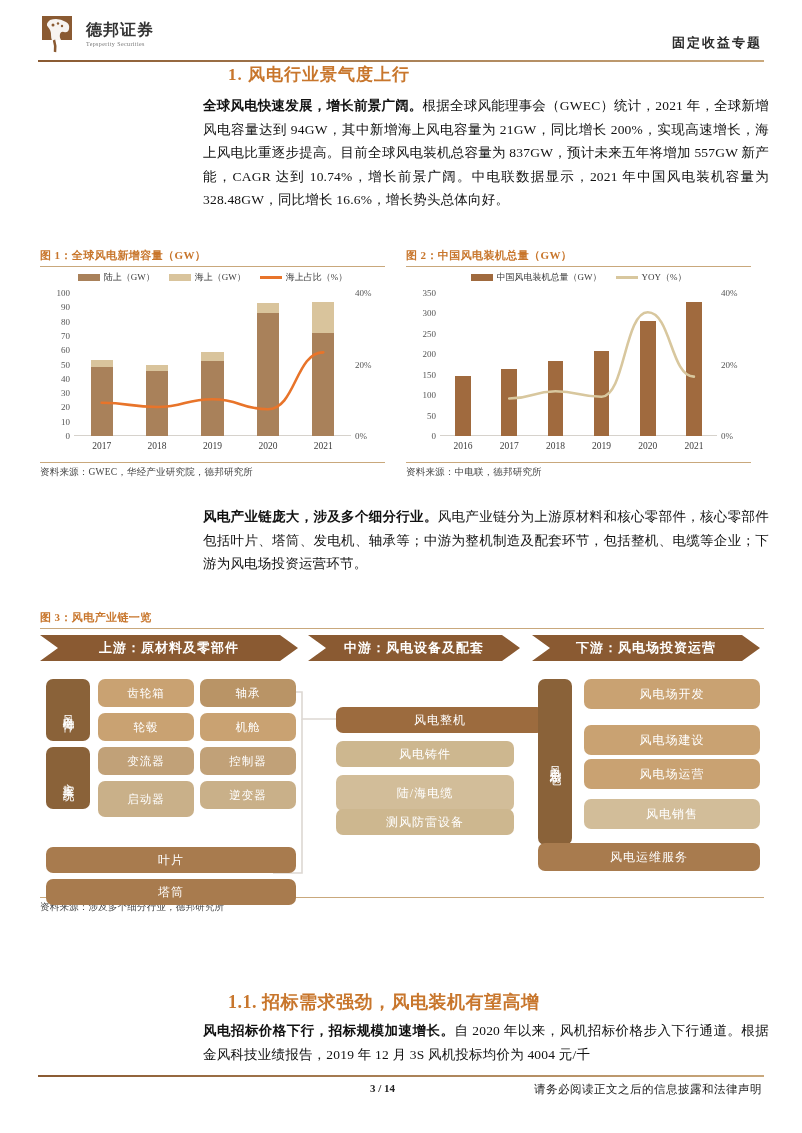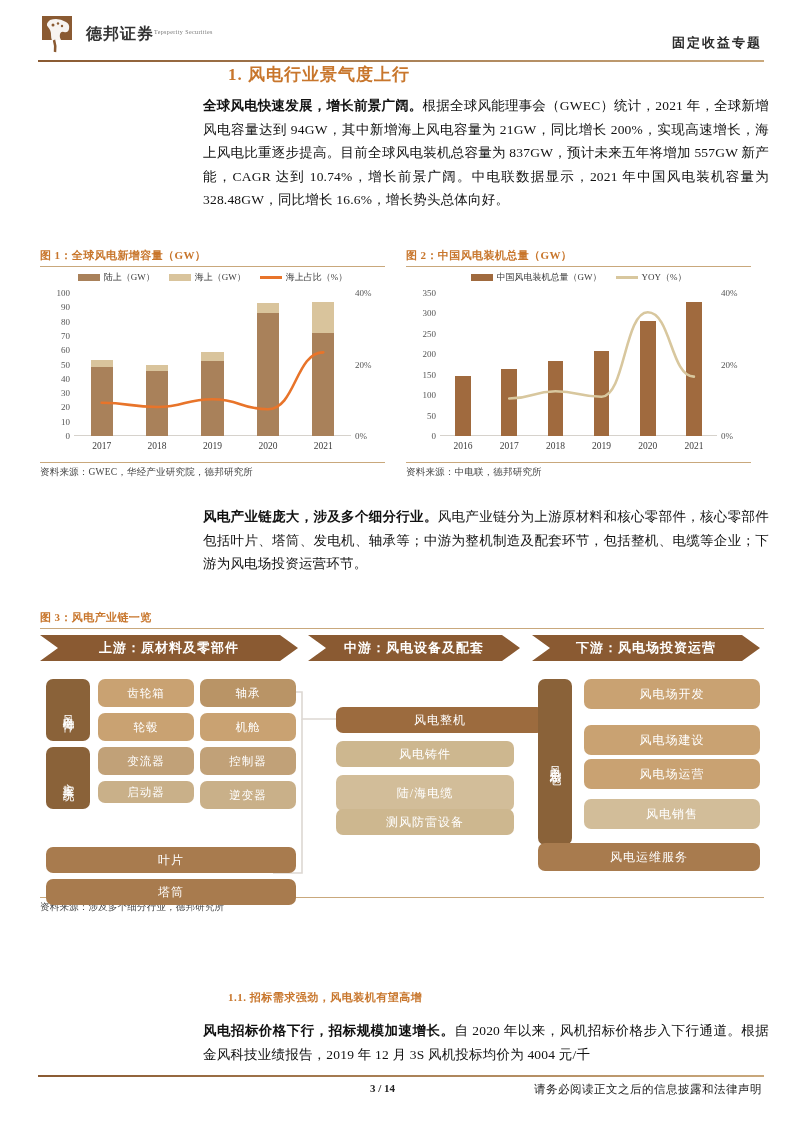--- a/index.html
+++ b/index.html
@@ -16,21 +16,21 @@
   .logo-wrap{position:absolute;left:40px;top:14px;display:flex;align-items:center;gap:8px;}
   .logo-mark{width:38px;height:40px;position:relative;}
   .hdr-right{position:absolute;right:40px;top:34px;font-size:13px;letter-spacing:2px;
     color:#2b2b2b;font-family:"Liberation Serif",serif;font-weight:600;}
   .hdr-rule{position:absolute;left:38px;top:60px;width:726px;height:2px;
     background:linear-gradient(to right,#8a5a32,#c9a87c);}
 
   
   .h1{position:absolute;left:228px;top:63px;font-size:17px;font-weight:bold;
       color:#c8762c;letter-spacing:1px;}
-  .h2{position:absolute;left:228px;top:990px;font-size:11px;font-weight:bold;
+  .h2{position:absolute;left:228px;top:990px;font-size:18px;font-weight:bold;
       color:#c8762c;letter-spacing:.5px;}
 
   
   .para{position:absolute;font-size:13.5px;line-height:23.5px;text-align:justify;
         color:#111;letter-spacing:.2px;}
   .para b{font-weight:bold;}
   #para1{left:203px;top:94px;width:566px;}
   #para2{left:203px;top:505px;width:566px;}
   #para3{left:203px;top:1019px;width:566px;}
 
@@ -91,21 +91,21 @@
       <span class="logo-mark">
         <svg width="38" height="40" viewBox="0 0 38 40" aria-hidden="true">
           <rect x="2" y="2" width="30" height="24" fill="#8a5a32"></rect>
           <path d="M10 6 q8 -3 16 2 q4 2 3 7 q-1 4 -5 3 q-3 -1 -4 2 q-1 4 2 7 q2 3 -1 5 q-3 2 -6 -1 q-4 -4 -4 -10 q0 -5 -3 -8 q-3 -3 2 -7z" fill="#ffffff" opacity="0.93"></path>
           <circle cx="13" cy="11" r="1.5" fill="#8a5a32"></circle>
           <circle cx="18" cy="9.5" r="1.2" fill="#8a5a32"></circle>
           <circle cx="22" cy="12" r="1.2" fill="#8a5a32"></circle>
           <path d="M14 26 q2 6 1 12" stroke="#8a5a32" stroke-width="2.5" fill="none"></path>
         </svg>
       </span>
-      <span style="display:flex;flex-direction:row;line-height:1;">
+      <span style="display:flex;flex-direction:column;line-height:1;">
         <span style="font-size:16px;font-weight:bold;color:#333;letter-spacing:1px;">德邦证券</span>
         <span style="font-size:6px;color:#777;letter-spacing:.4px;margin-top:3px;">Tepsperity Securities</span>
       </span>
     </div>
     <div class="hdr-right">固定收益专题</div>
     <div class="hdr-rule"></div>
   </div>
 
   <div class="h1">1. 风电行业景气度上行</div>
 
@@ -279,21 +279,21 @@
         </div>
         <div class="node" style="left: 160px; top: 84px; width: 96px; height: 28px; background: rgb(201, 162, 114);">
           <span>机舱</span>
         </div>
         <div class="node" style="left: 58px; top: 118px; width: 96px; height: 28px; background: rgb(193, 161, 120);">
           <span>变流器</span>
         </div>
         <div class="node" style="left: 160px; top: 118px; width: 96px; height: 28px; background: rgb(193, 161, 120);">
           <span>控制器</span>
         </div>
-        <div class="node" style="left: 58px; top: 152px; width: 96px; height: 22px; background: rgb(201, 176, 137);">
+        <div class="node" style="left: 58px; top: 152px; width: 96px; height: 36px; background: rgb(201, 176, 137);">
           <span>启动器</span>
         </div>
         <div class="node" style="left: 160px; top: 152px; width: 96px; height: 28px; background: rgb(201, 176, 137);">
           <span>逆变器</span>
         </div>
         <div class="node" style="left: 6px; top: 218px; width: 250px; height: 26px; background: rgb(168, 123, 78); font-size: 12px;">
           <span>叶片</span>
         </div>
         <div class="node" style="left: 6px; top: 250px; width: 250px; height: 26px; background: rgb(168, 123, 78); font-size: 12px;">
           <span>塔筒</span>

